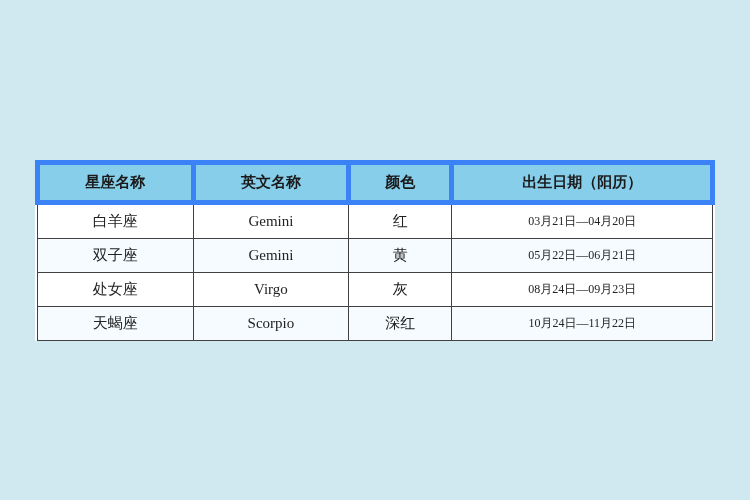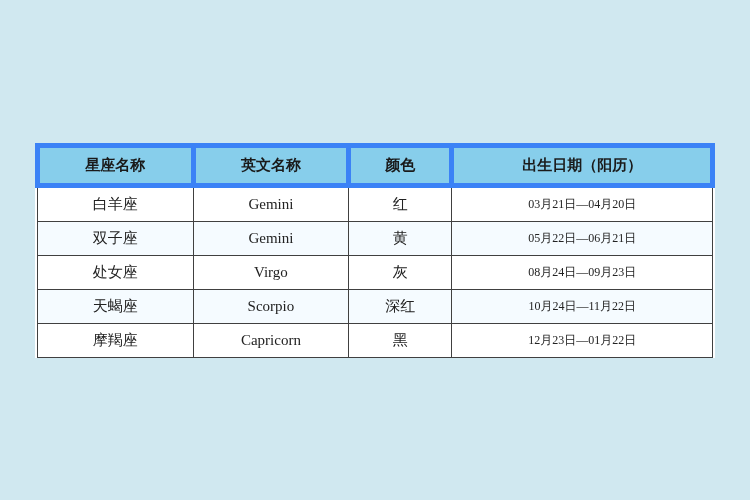--- a/index.html
+++ b/index.html
@@ -100,21 +100,15 @@
           <td>Virgo</td>
           <td>灰</td>
           <td>08月24日—09月23日</td>
         </tr>
         <tr>
           <td>天蝎座</td>
           <td>Scorpio</td>
           <td>深红</td>
           <td>10月24日—11月22日</td>
         </tr>
-        <tr>
-          <td>摩羯座</td>
-          <td>Capricorn</td>
-          <td>黑</td>
-          <td>12月23日—01月22日</td>
-        </tr>
       </tbody>
   </table>
 </div>
 
 </body></html>

